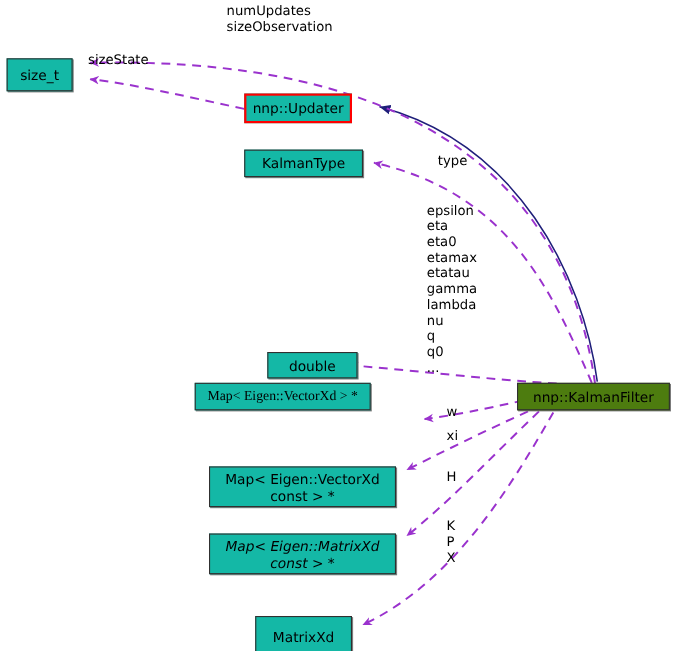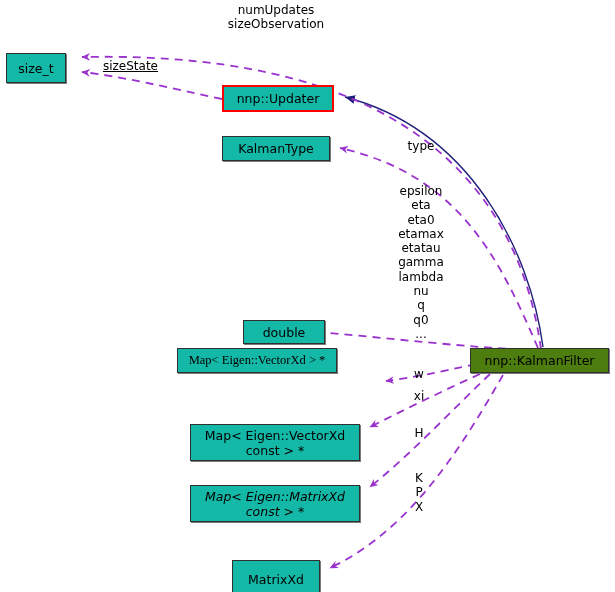--- a/index.html
+++ b/index.html
@@ -32,21 +32,20 @@
   .node.redborder{
     border:2px solid #ff0000;
     box-shadow:none;
   }
   .edge-label{
     position:absolute;
     font-size:12px;
     color:#000000;
     line-height:14.3px;
     white-space:pre-line;
-    text-align:center;
     color:#000;
   }
 </style>
 </head>
 <body>
 
 <div id="canvas">
 
   <svg class="edges" viewBox="0 0 615 592" xmlns="http://www.w3.org/2000/svg">
     <defs>
@@ -72,42 +71,42 @@
 
     <path d="M 480,374 C 440,392 400,412 370,427" fill="none" stroke="#9a32cd" stroke-width="1.8" stroke-dasharray="8,6" marker-end="url(#arrowPurple)"></path>
 
     <path d="M 490,374 C 450,412 410,455 370,487" fill="none" stroke="#9a32cd" stroke-width="1.8" stroke-dasharray="8,6" marker-end="url(#arrowPurple)"></path>
 
     <path d="M 503,375 C 460,450 410,530 330,568" fill="none" stroke="#9a32cd" stroke-width="1.8" stroke-dasharray="8,6" marker-end="url(#arrowPurple)"></path>
   </svg>
 
   <div class="node" style="left:6px;top:53px;width:60px;height:30px;">size_t</div>
 
-  <div class="node redborder" style="left:222px;top:85px;width:112px;height:27px;">nnp::Updater</div>
+  <div class="node redborder" style="left:222px;top:85px;width:98px;height:27px;">nnp::Updater</div>
 
   <div class="node" style="left:222px;top:136px;width:108px;height:25px;">KalmanType</div>
 
   <div class="node" style="left:243px;top:320px;width:82px;height:24px;">double</div>
 
   <div class="node" style="left:177px;top:348px;width:160px;height:25px;font-family:Liberation Serif, serif;">Map&lt; Eigen::VectorXd &gt; *</div>
 
   <div class="node" style="left:190px;top:424px;width:170px;height:37px;">Map&lt; Eigen::VectorXd
 const &gt; *</div>
 
   <div class="node" style="left:190px;top:485px;width:170px;height:37px;font-style:italic;">Map&lt; Eigen::MatrixXd
 const &gt; *</div>
 
   <div class="node" style="left:232px;top:560px;width:88px;height:38px;">MatrixXd</div>
 
   <div class="node highlight" style="left:470px;top:348px;width:139px;height:25px;">nnp::KalmanFilter</div>
 
   <div class="edge-label" style="left:206px;top:3px;width:140px;">numUpdates
 sizeObservation</div>
 
-  <div class="edge-label" style="left:80px;top:59px;width:78px;text-align:right;text-decoration:underline;">sizeState</div>
+  <div class="edge-label" style="left:80px;top:47px;width:78px;text-align:left;">sizeState</div>
 
   <div class="edge-label" style="left:398px;top:139px;width:46px;">type</div>
 
   <div class="edge-label" style="left:388px;top:184px;width:66px;">epsilon
 eta
 eta0
 etamax
 etatau
 gamma
 lambda

